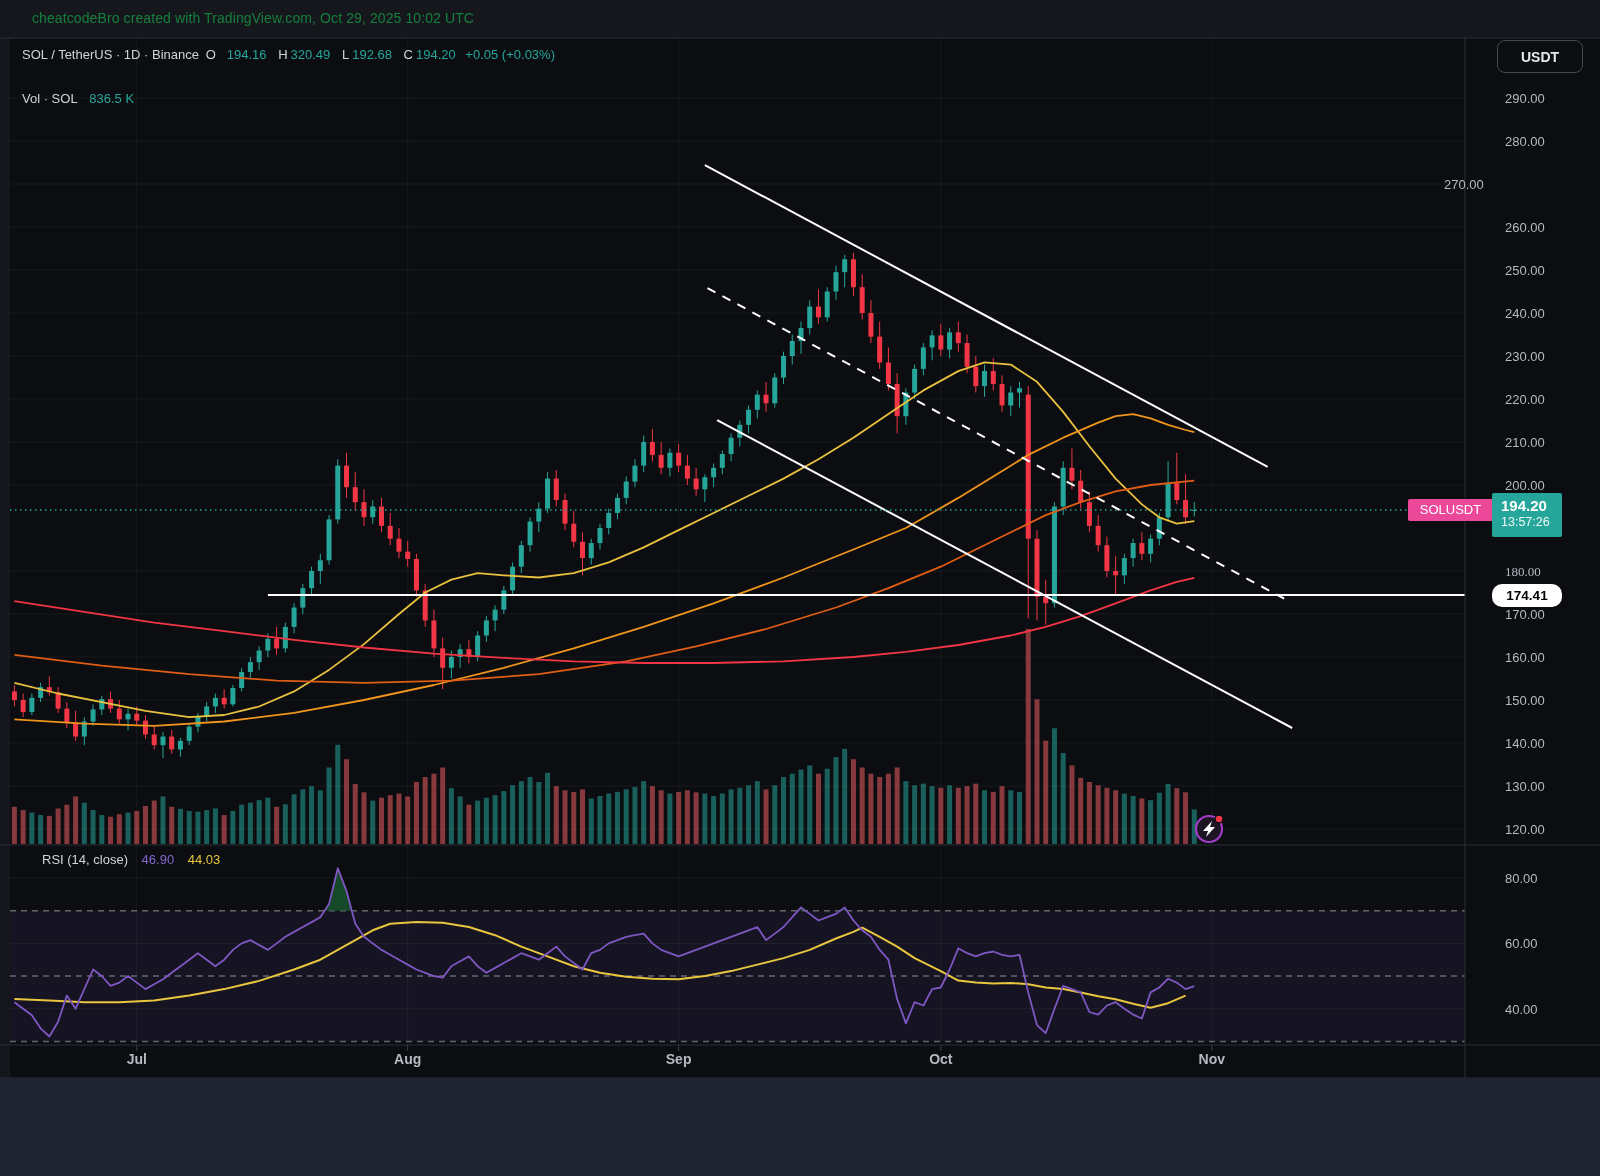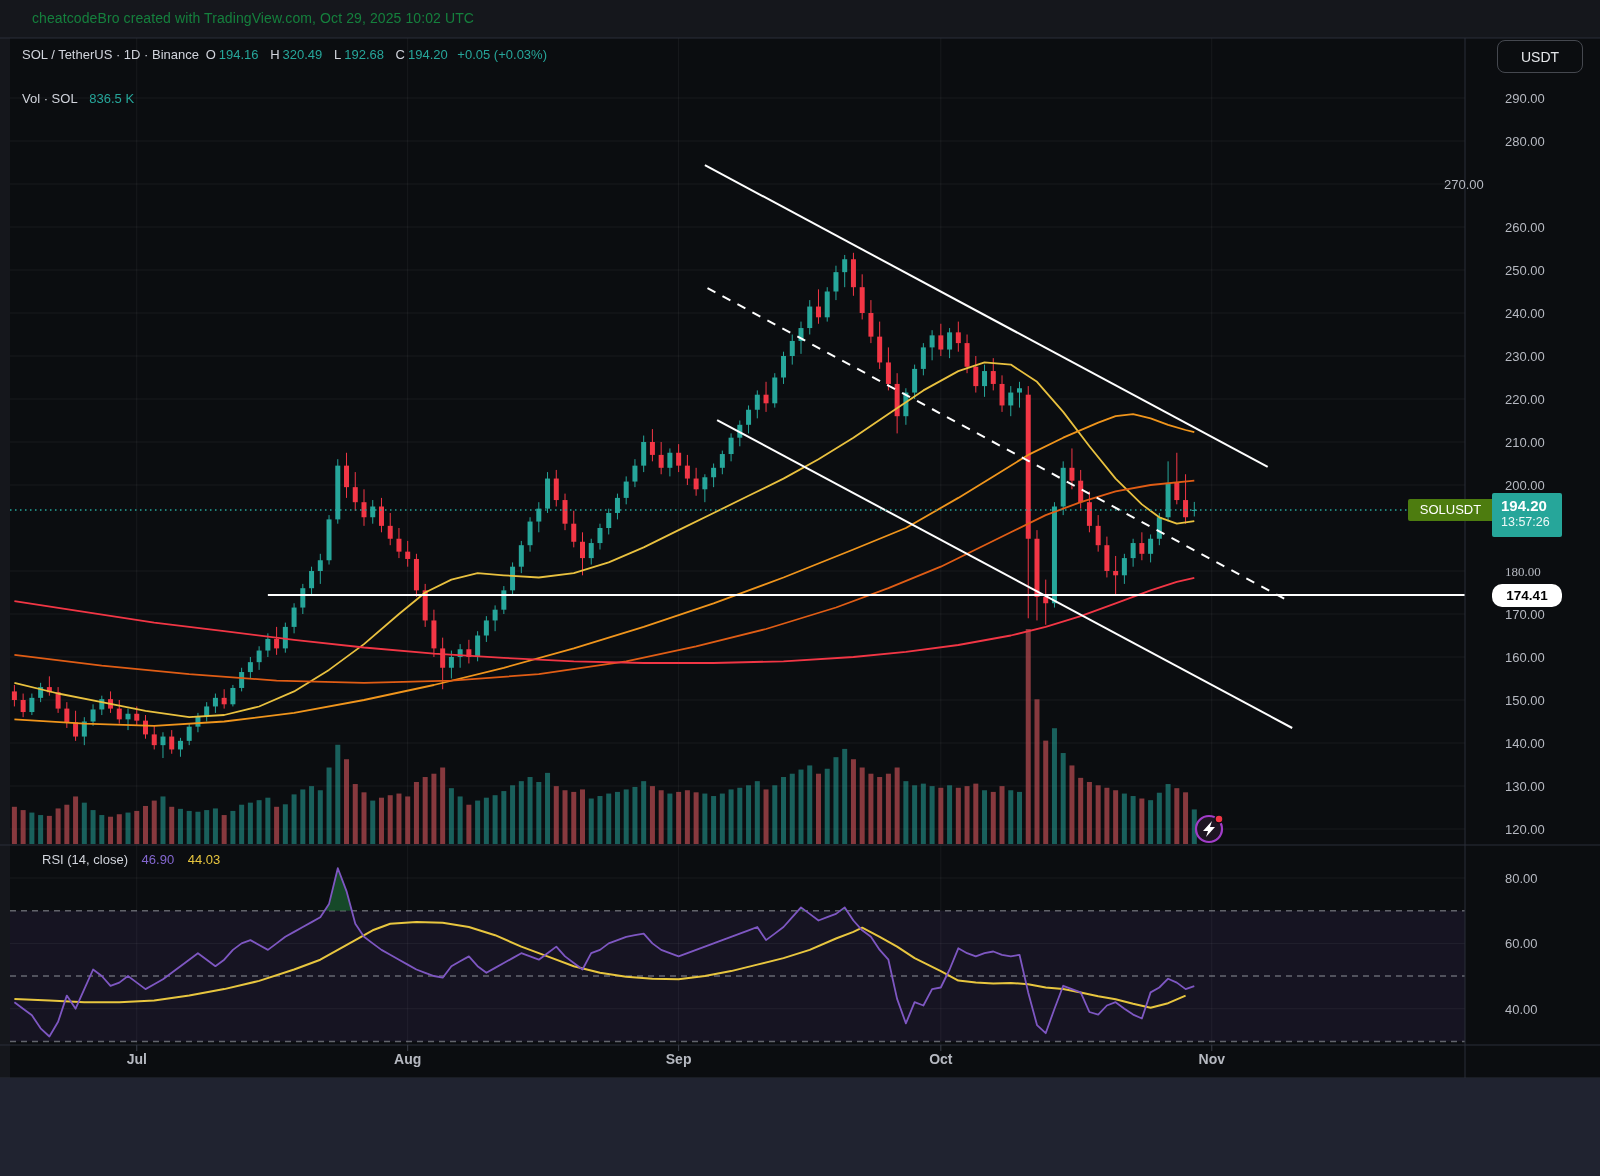--- a/index.html
+++ b/index.html
@@ -11,24 +11,24 @@
   .legend { position:absolute; font-size:13px; color:#d1d4dc; white-space:nowrap; z-index:5; }
   .legend span { margin-right:3px; }
   .v-green { color:#26a69a; }
   .v-sma20 { color:#e9c13f; }
   .v-sma50 { color:#f0951c; }
   .v-sma100 { color:#e05d15; }
   .v-sma200 { color:#f23645; }
   .v-purple { color:#8467d0; }
   .v-yellow { color:#e8c63f; }
   .lab { color:#d1d4dc; }
-  #usdt-btn { position:absolute; left:1497px; top:40px; width:86px; height:33px; border:1px solid #45484f; border-radius:8px; color:#e6e8eb; font-size:14px; font-weight:normal; display:flex; align-items:center; justify-content:center; z-index:6; cursor:pointer; }
+  #usdt-btn { position:absolute; left:1497px; top:40px; width:86px; height:33px; border:1px solid #45484f; border-radius:8px; color:#e6e8eb; font-size:14px; font-weight:bold; display:flex; align-items:center; justify-content:center; z-index:6; cursor:pointer; }
   .tick-label { position:absolute; font-size:13px; color:#b6b9c1; z-index:4; }
   .month-label { position:absolute; font-size:14px; color:#b6b9c1; transform:translateX(-50%); z-index:4; font-weight:bold; }
-  #sol-tag { position:absolute; left:1408px; height:22px; width:85px; background:#4d7c0f; color:#fff; font-size:13px; display:flex; align-items:center; justify-content:center; border-radius:2px 0 0 2px; z-index:6; }
+  #sol-tag { position:absolute; left:1408px; height:22px; width:85px; background:#ec4899; color:#fff; font-size:13px; display:flex; align-items:center; justify-content:center; border-radius:2px 0 0 2px; z-index:6; }
   #price-box { position:absolute; left:1492px; width:70px; height:44px; background:#26a69a; color:#fff; border-radius:2px; padding:4px 0 0 9px; z-index:6; }
   #price-box .p { font-size:15px; font-weight:bold; }
   #price-box .cd { font-size:12.5px; color:rgba(255,255,255,.92); margin-top:1px; }
   #level-tag { position:absolute; left:1492px; width:70px; height:23px; background:#fff; color:#000; font-size:13.5px; font-weight:bold; display:flex; align-items:center; justify-content:center; border-radius:2px; z-index:7; }
   #bottom-strip { position:absolute; left:0; top:1078px; width:1600px; height:98px; background:#202330; }
 </style>
 </head>
 <body>
 
 <div id="root">
@@ -496,21 +496,21 @@
       <line x1="1211.7800000000002" y1="1045" x2="1211.7800000000002" y2="1051" stroke="#3a3e48" stroke-width="1"></line>
       <g>
         <circle cx="1209" cy="829" r="13" fill="#1d1522" stroke="#a13dc9" stroke-width="2.2"></circle>
         <path d="M1212 821 L1203 831 L1208 831 L1206 837 L1215 827 L1210 827 Z" fill="#fff"></path>
         <circle cx="1219" cy="819" r="4" fill="#f23645" stroke="#0b0d10" stroke-width="1.5"></circle>
       </g>
     </svg>
 
   <div class="legend" style="left:22px; top:47px;">
     <span class="lab">SOL / TetherUS · 1D · Binance</span>
-    <span class="lab">O</span><span class="v-green" style="margin-right:8px;">194.16</span>
+    <span class="lab">O</span><span class="v-green" style="margin-right:8px;margin-left:8px;">194.16</span>
     <span class="lab">H</span><span class="v-green" style="margin-right:8px;">320.49</span>
     <span class="lab">L</span><span class="v-green" style="margin-right:8px;">192.68</span>
     <span class="lab">C</span><span class="v-green" style="margin-right:6px;">194.20</span>
     <span class="v-green">+0.05 (+0.03%)</span>
   </div>
   <div class="legend" style="left:22px; top:91px;">
     <span class="lab" style="margin-right:8px;">Vol · SOL</span>
     <span class="v-green">836.5 K</span>
   </div>
   <div class="legend" style="left:22px; top:852px;margin-left:20px;">

